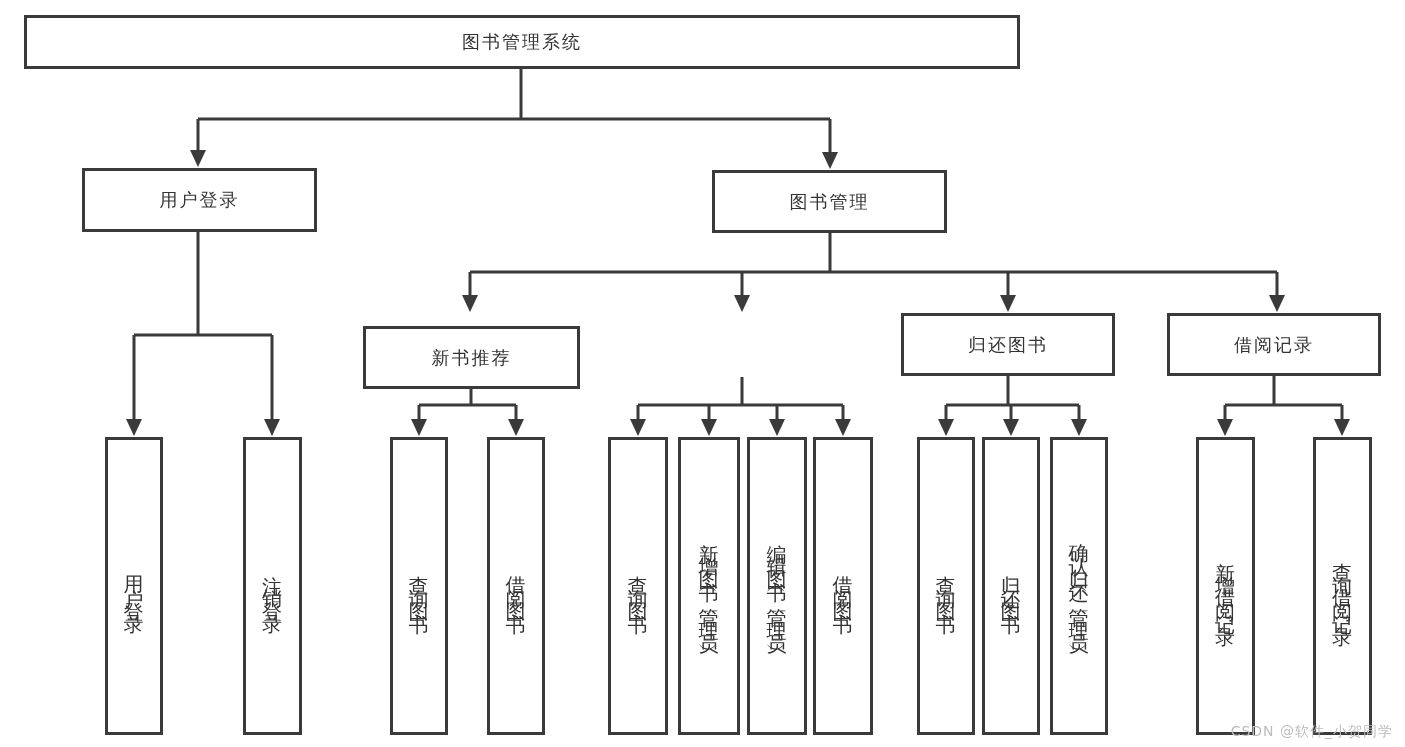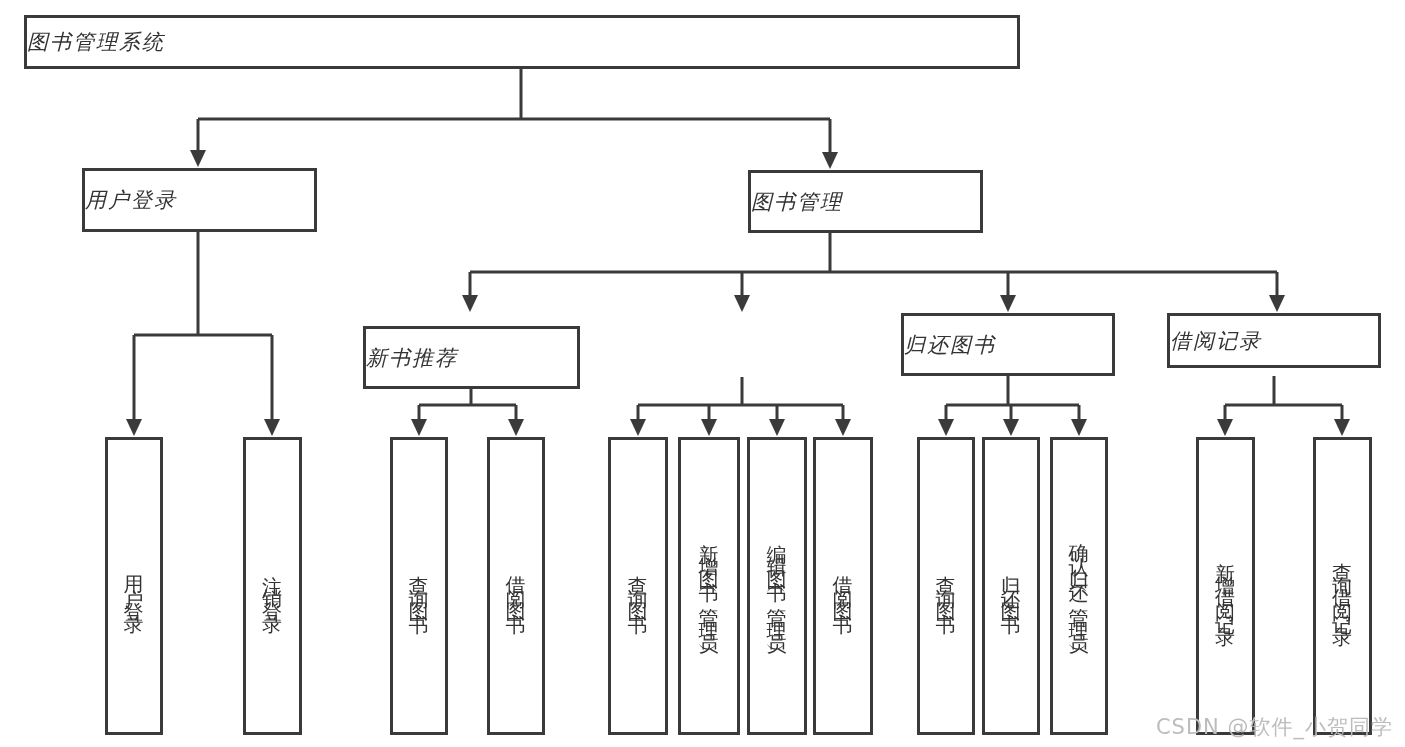--- a/index.html
+++ b/index.html
@@ -6,35 +6,35 @@
   .canvas{
     position:relative;width:1405px;height:747px;background:var(--box-background,#ffffff);
     font-family:"DejaVu Sans","Liberation Sans",sans-serif;color:var(--text,#333333);overflow:hidden;
   }
   svg.wires{position:absolute;left:0;top:0;width:1405px;height:747px;}
   .wires path,.wires line{stroke:var(--line,#3a3a3a);stroke-width:3;fill:none;}
   .wires polygon{fill:var(--line,#3a3a3a);stroke:none;}
   .hnode{
     position:absolute;box-sizing:border-box;background:var(--box-background,#ffffff);
     border:3px solid var(--line,#3a3a3a);
-    display:flex;align-items:center;justify-content:flex-start;
-    font-size:21px;letter-spacing:2px;white-space:nowrap;font-style:italic;
+    display:flex;align-items:center;justify-content:center;
+    font-size:18px;letter-spacing:2px;white-space:nowrap;
   }
   .vnode{
     position:absolute;box-sizing:border-box;background:var(--box-background,#ffffff);
     border:3px solid var(--line,#3a3a3a);top:437px;height:298px;
     display:flex;align-items:center;justify-content:center;
   }
   .vnode .vtext{
     writing-mode:vertical-rl;text-orientation:mixed;
     font-size:20px;line-height:1;letter-spacing:13px;white-space:nowrap;
   }
   .watermark{
     position:absolute;right:12px;bottom:6px;z-index:5;
-    font-size:21px;letter-spacing:1px;color:var(--watermark,#bcbcbc);white-space:nowrap;
+    font-size:14px;letter-spacing:1px;color:var(--watermark,#bcbcbc);white-space:nowrap;
   }
 </style>
 </head>
 <body>
 
 <div class="canvas">
 
   <svg class="wires" viewBox="0 0 1405 747" xmlns="http://www.w3.org/2000/svg">
 
     <g>
@@ -104,31 +104,31 @@
     </g>
   </svg>
 
   <div class="hnode" style="left:24px;top:15px;width:996px;height:54px;">
     <span>图书管理系统</span>
   </div>
 
   <div class="hnode" style="left:82px;top:168px;width:235px;height:64px;">
     <span>用户登录</span>
   </div>
-  <div class="hnode" style="left:712px;top:170px;width:235px;height:63px;margin-left:36px;">
+  <div class="hnode" style="left:712px;top:170px;width:235px;height:63px;">
     <span>图书管理</span>
   </div>
 
   <div class="hnode" style="left:363px;top:313px;width:217px;height:63px;margin-top:13px;">
     <span>新书推荐</span>
   </div>
   <div class="hnode" style="left:901px;top:313px;width:214px;height:63px;">
     <span>归还图书</span>
   </div>
-  <div class="hnode" style="left:1167px;top:313px;width:214px;height:55px;">
+  <div class="hnode" style="left:1167px;top:313px;width:214px;height:63px;">
     <span>借阅记录</span>
   </div>
 
   <div class="vnode" style="left:105px;width:58px;">
     <span class="vtext">用户登录</span>
   </div>
   <div class="vnode" style="left:243px;width:59px;">
     <span class="vtext">注销登录</span>
   </div>
 

